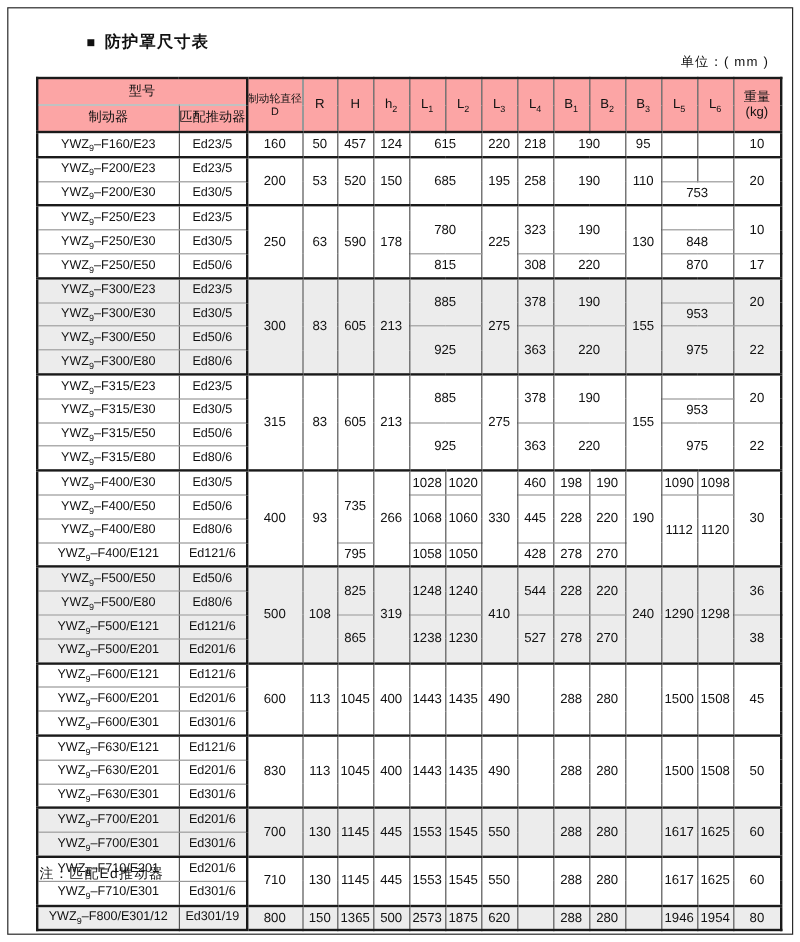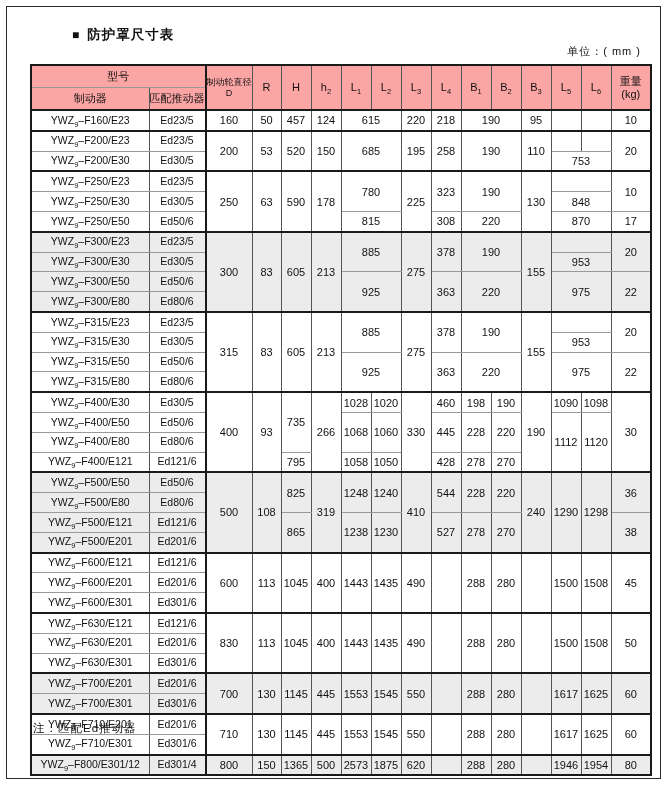--- a/index.html
+++ b/index.html
@@ -391,21 +391,21 @@
         <td rowspan="2">1617</td>
         <td rowspan="2">1625</td>
         <td rowspan="2">60</td>
       </tr>
       <tr>
         <td class="model">YWZ<sub>9</sub>–F710/E301</td>
         <td class="model thickR">Ed301/6</td>
       </tr>
       <tr class="b g">
         <td class="model">YWZ<sub>9</sub>–F800/E301/12</td>
-        <td class="model thickR">Ed301/4</td>
+        <td class="model thickR">Ed301/19</td>
         <td>800</td>
         <td>150</td>
         <td>1365</td>
         <td>500</td>
         <td>2573</td>
         <td>1875</td>
         <td>620</td>
         <td></td>
         <td>288</td>
         <td>280</td>

